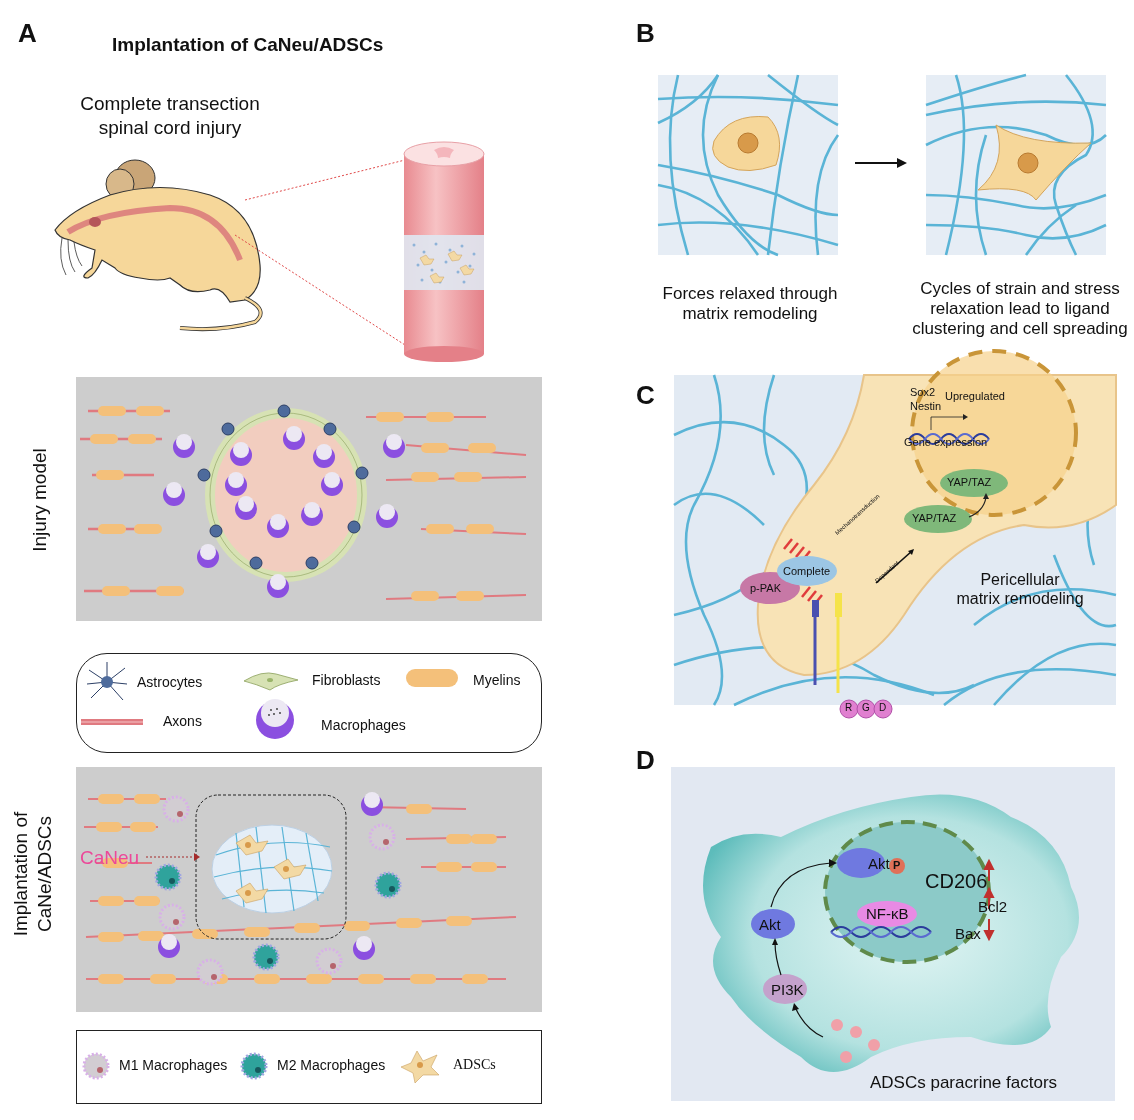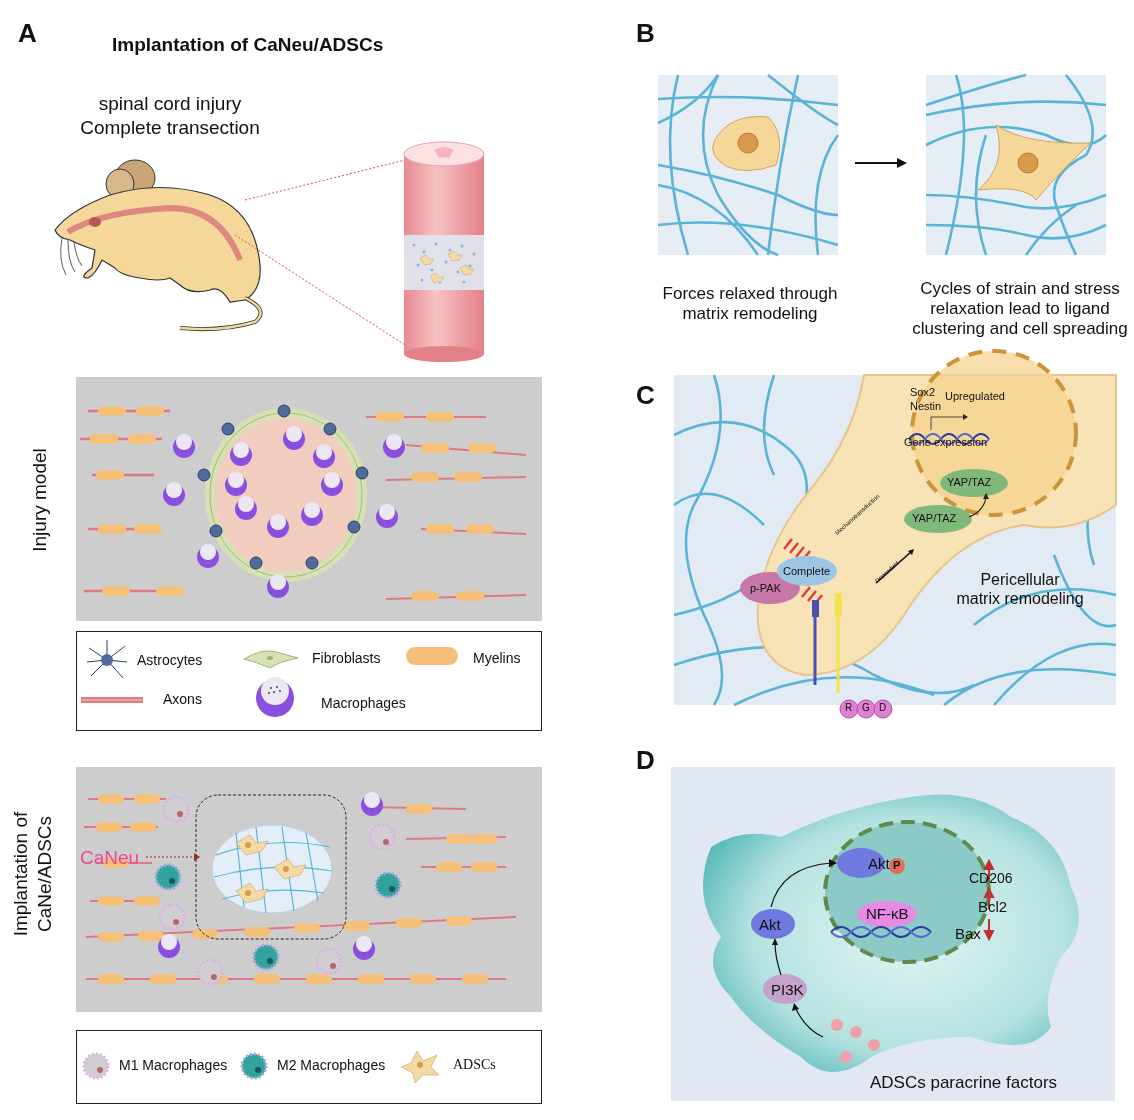--- a/index.html
+++ b/index.html
@@ -12,22 +12,22 @@
   .legend{position:absolute;border:1.5px solid #222;background:#fff;}
   .leg-item{position:absolute;font-size:14px;}
   svg{position:absolute;overflow:visible;}
 </style>
 </head>
 <body>
 
 <div class="abs plabel" style="left:18px;top:18px;">A</div>
 <div class="abs title-a" style="left:112px;top:34px;">Implantation of CaNeu/ADSCs</div>
 <div class="abs txt" style="left:40px;top:92px;width:260px;font-size:19px;line-height:24px;">
+  <div>Complete transection</div>
   <div>spinal cord injury</div>
-  <div>Complete transection</div>
 </div>
 
 <svg style="left:40px;top:150px;" width="250" height="180" viewBox="0 0 250 180">
   <ellipse cx="95" cy="28" rx="20" ry="18" fill="#c9a577" stroke="#333" stroke-width="1"></ellipse>
   <ellipse cx="80" cy="34" rx="14" ry="15" fill="#d8b88a" stroke="#333" stroke-width="1"></ellipse>
   <path d="M15,80 Q30,60 70,45 Q120,30 170,45 Q215,60 220,115 Q222,140 205,150 L190,152 Q180,135 170,140 Q150,145 140,135 L130,128 Q120,132 100,128 Q80,125 75,118 L62,110 Q55,125 48,128 Q38,128 52,118 L55,100 Q40,95 30,90 Q18,88 15,80 Z" fill="#f6d79a" stroke="#333" stroke-width="1.2"></path>
   <path d="M205,148 Q230,160 215,172 Q180,182 140,178" fill="none" stroke="#333" stroke-width="4"></path>
   <path d="M205,148 Q230,160 215,172 Q180,182 140,178" fill="none" stroke="#f6d79a" stroke-width="2.4"></path>
   <path d="M28,82 Q60,62 130,58 Q180,58 200,110" fill="none" stroke="#d9787a" stroke-width="6" opacity="0.85"></path>
   <ellipse cx="55" cy="72" rx="6" ry="5" fill="#b5565a"></ellipse>
@@ -160,21 +160,21 @@
         <circle cx="170" cy="127" r="8"></circle>
         <circle cx="236" cy="133" r="8"></circle>
         <circle cx="202" cy="145" r="8"></circle>
         <circle cx="318" cy="65" r="8"></circle>
         <circle cx="311" cy="135" r="8"></circle>
         <circle cx="202" cy="205" r="8"></circle>
       </g>
   </g>
 </svg>
 
-<div class="legend" style="left:76px;top:631px;width:464px;height:98px;">
+<div class="legend" style="left:76px;top:653px;width:464px;height:98px;border-radius:31px;">
   <svg style="left:8px;top:6px;" width="44" height="44" viewBox="0 0 44 44">
     <g stroke="#2c3f66" stroke-width="1">
         <line x1="22" y1="22" x2="4" y2="10"></line>
         <line x1="22" y1="22" x2="40" y2="8"></line>
         <line x1="22" y1="22" x2="6" y2="38"></line>
         <line x1="22" y1="22" x2="38" y2="40"></line>
         <line x1="22" y1="22" x2="22" y2="2"></line>
         <line x1="22" y1="22" x2="42" y2="24"></line>
         <line x1="22" y1="22" x2="2" y2="24"></line>
       </g>
@@ -491,19 +491,19 @@
     <line x1="318" y1="114" x2="318" y2="100"></line>
       <polygon points="314,102 318,94 322,102"></polygon>
     <line x1="318" y1="142" x2="318" y2="128"></line>
       <polygon points="314,130 318,122 322,130"></polygon>
     <line x1="318" y1="152" x2="318" y2="166"></line>
       <polygon points="314,164 318,172 322,164"></polygon>
   </g>
 </svg>
 <div class="abs" style="left:868px;top:855px;font-size:15px;">Akt</div>
 <div class="abs" style="left:893px;top:859px;font-size:11px;font-weight:bold;">P</div>
-<div class="abs" style="left:925px;top:870px;font-size:14px;margin-left:44px;">CD206</div>
+<div class="abs" style="left:925px;top:870px;font-size:20px;">CD206</div>
 <div class="abs" style="left:950px;top:898px;font-size:15px;margin-left:28px;">Bcl2</div>
 <div class="abs" style="left:955px;top:925px;font-size:15px;">Bax</div>
 <div class="abs" style="left:866px;top:905px;font-size:15px;">NF-κB</div>
 <div class="abs" style="left:759px;top:916px;font-size:15px;">Akt</div>
 <div class="abs" style="left:771px;top:981px;font-size:15px;">PI3K</div>
 <div class="abs" style="left:870px;top:1073px;font-size:17px;">ADSCs paracrine factors</div>
 
 </body></html>

